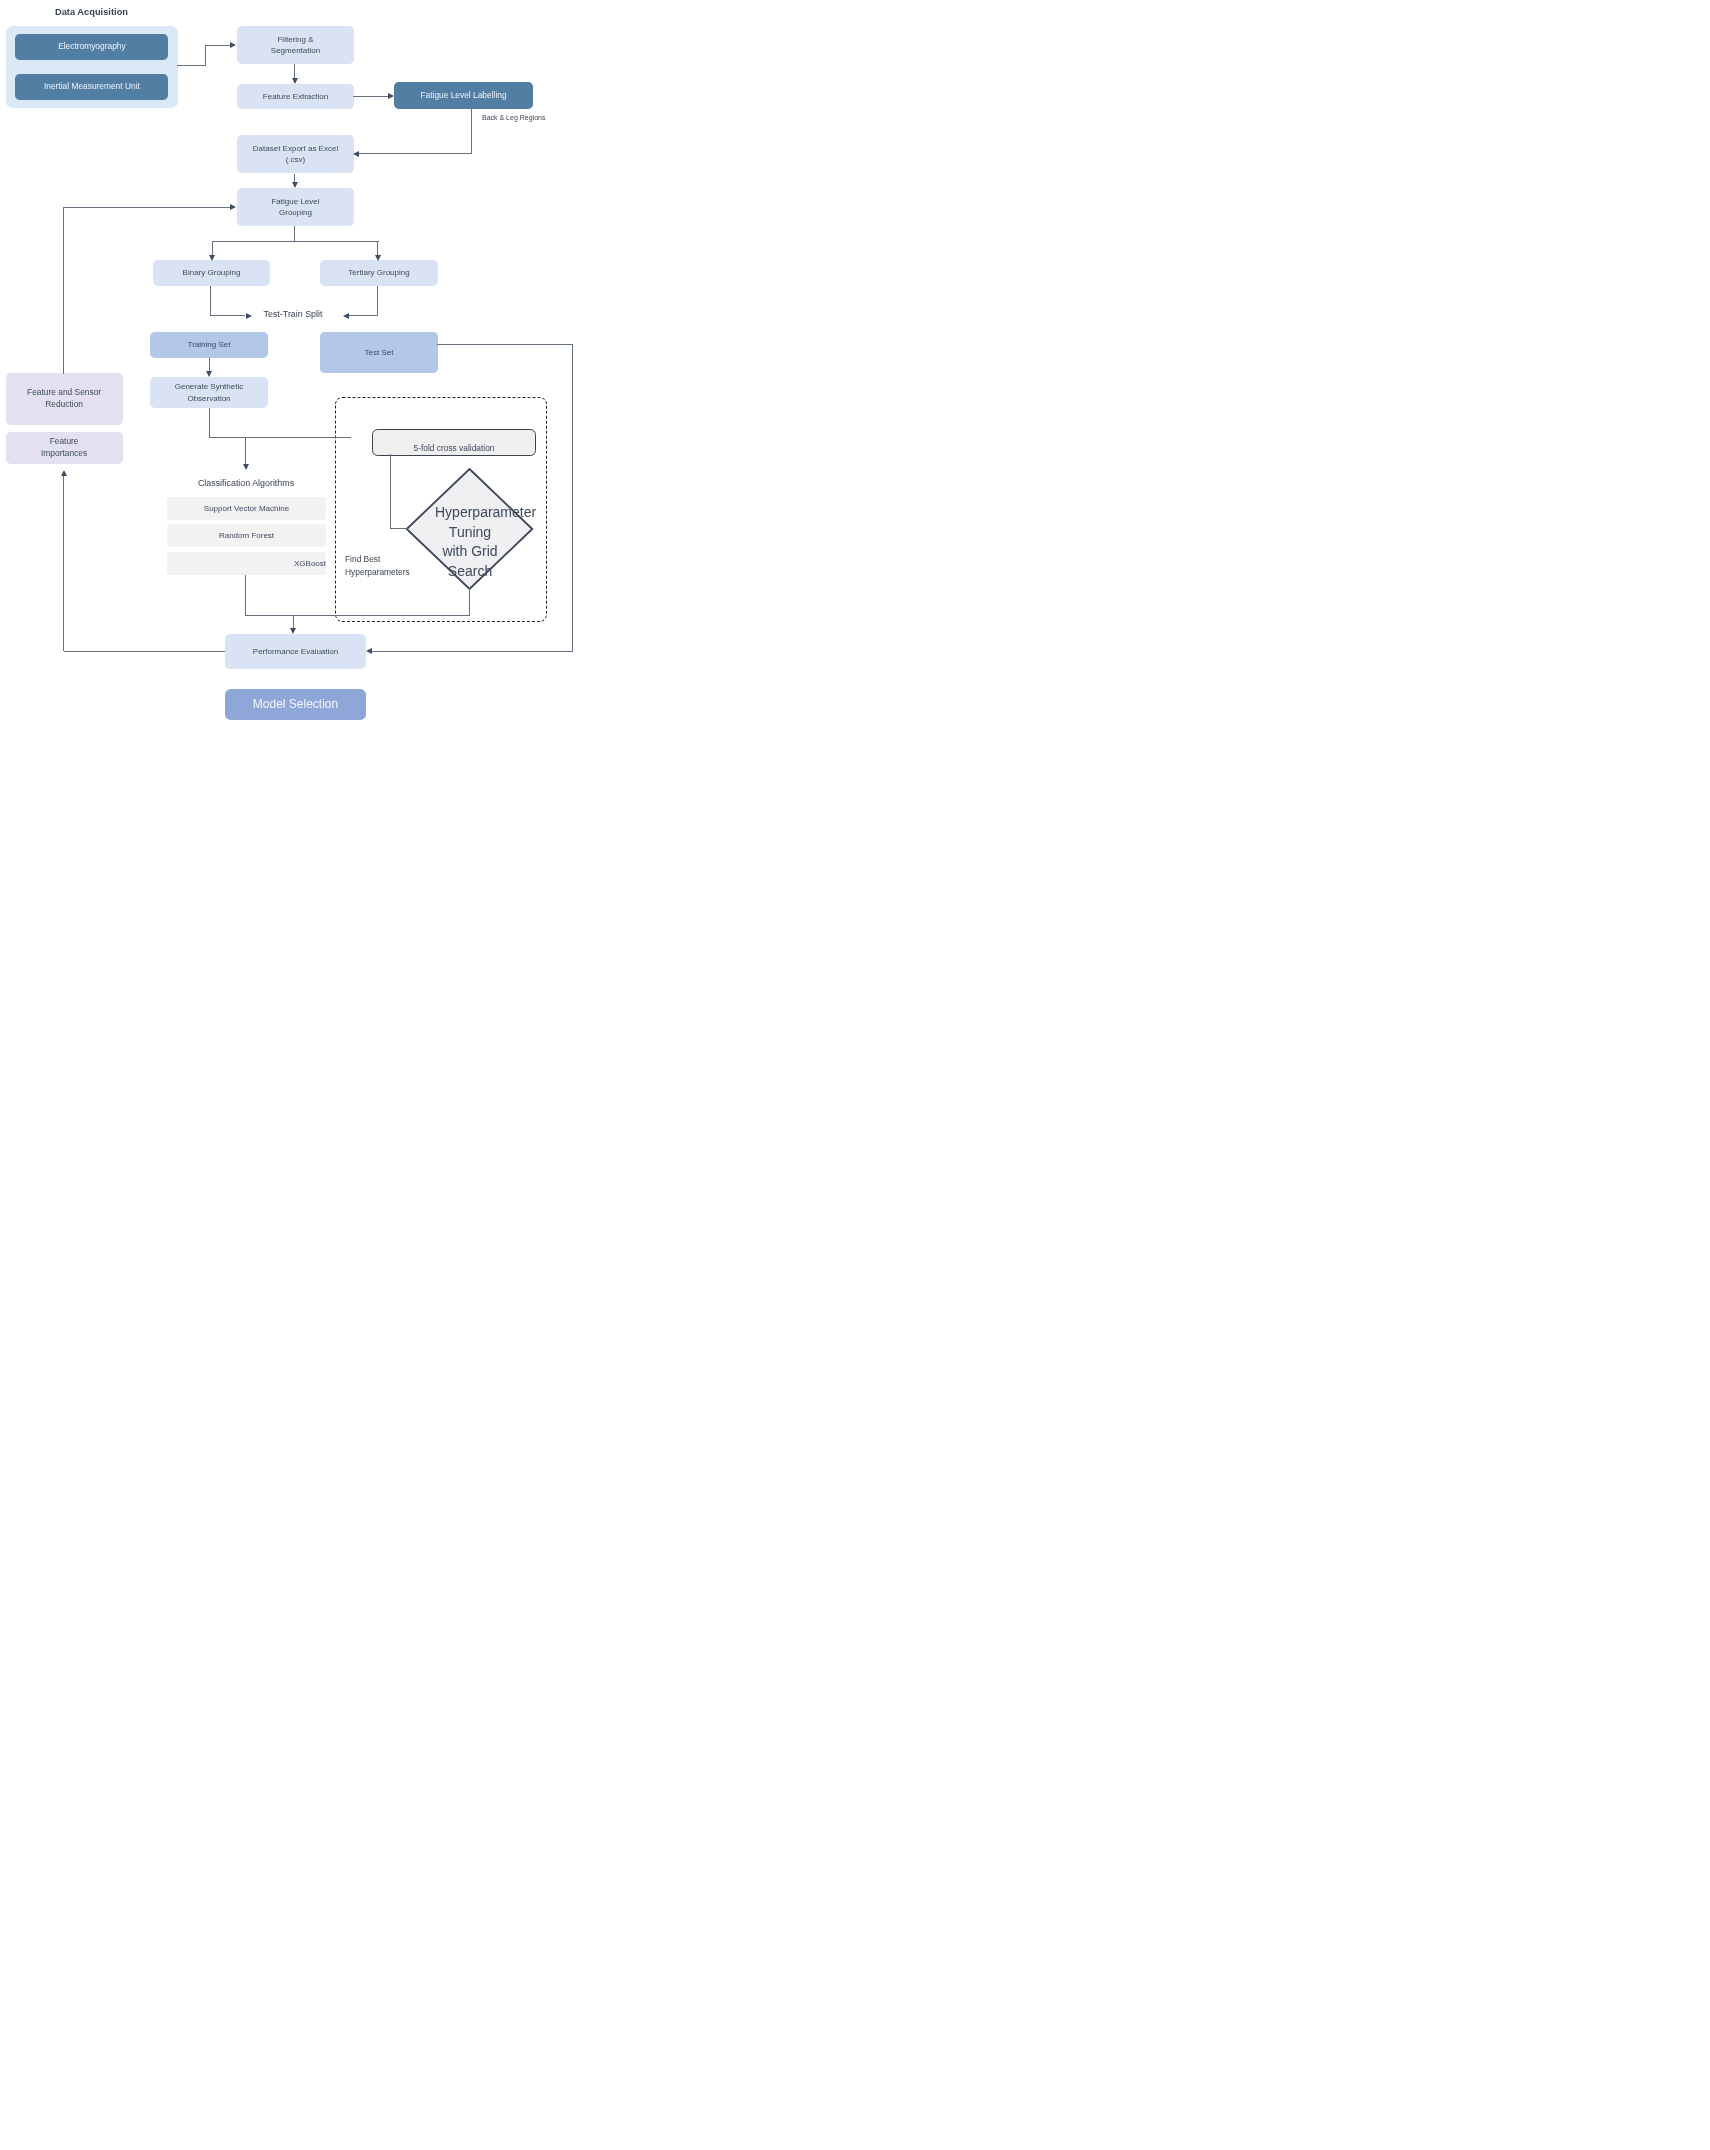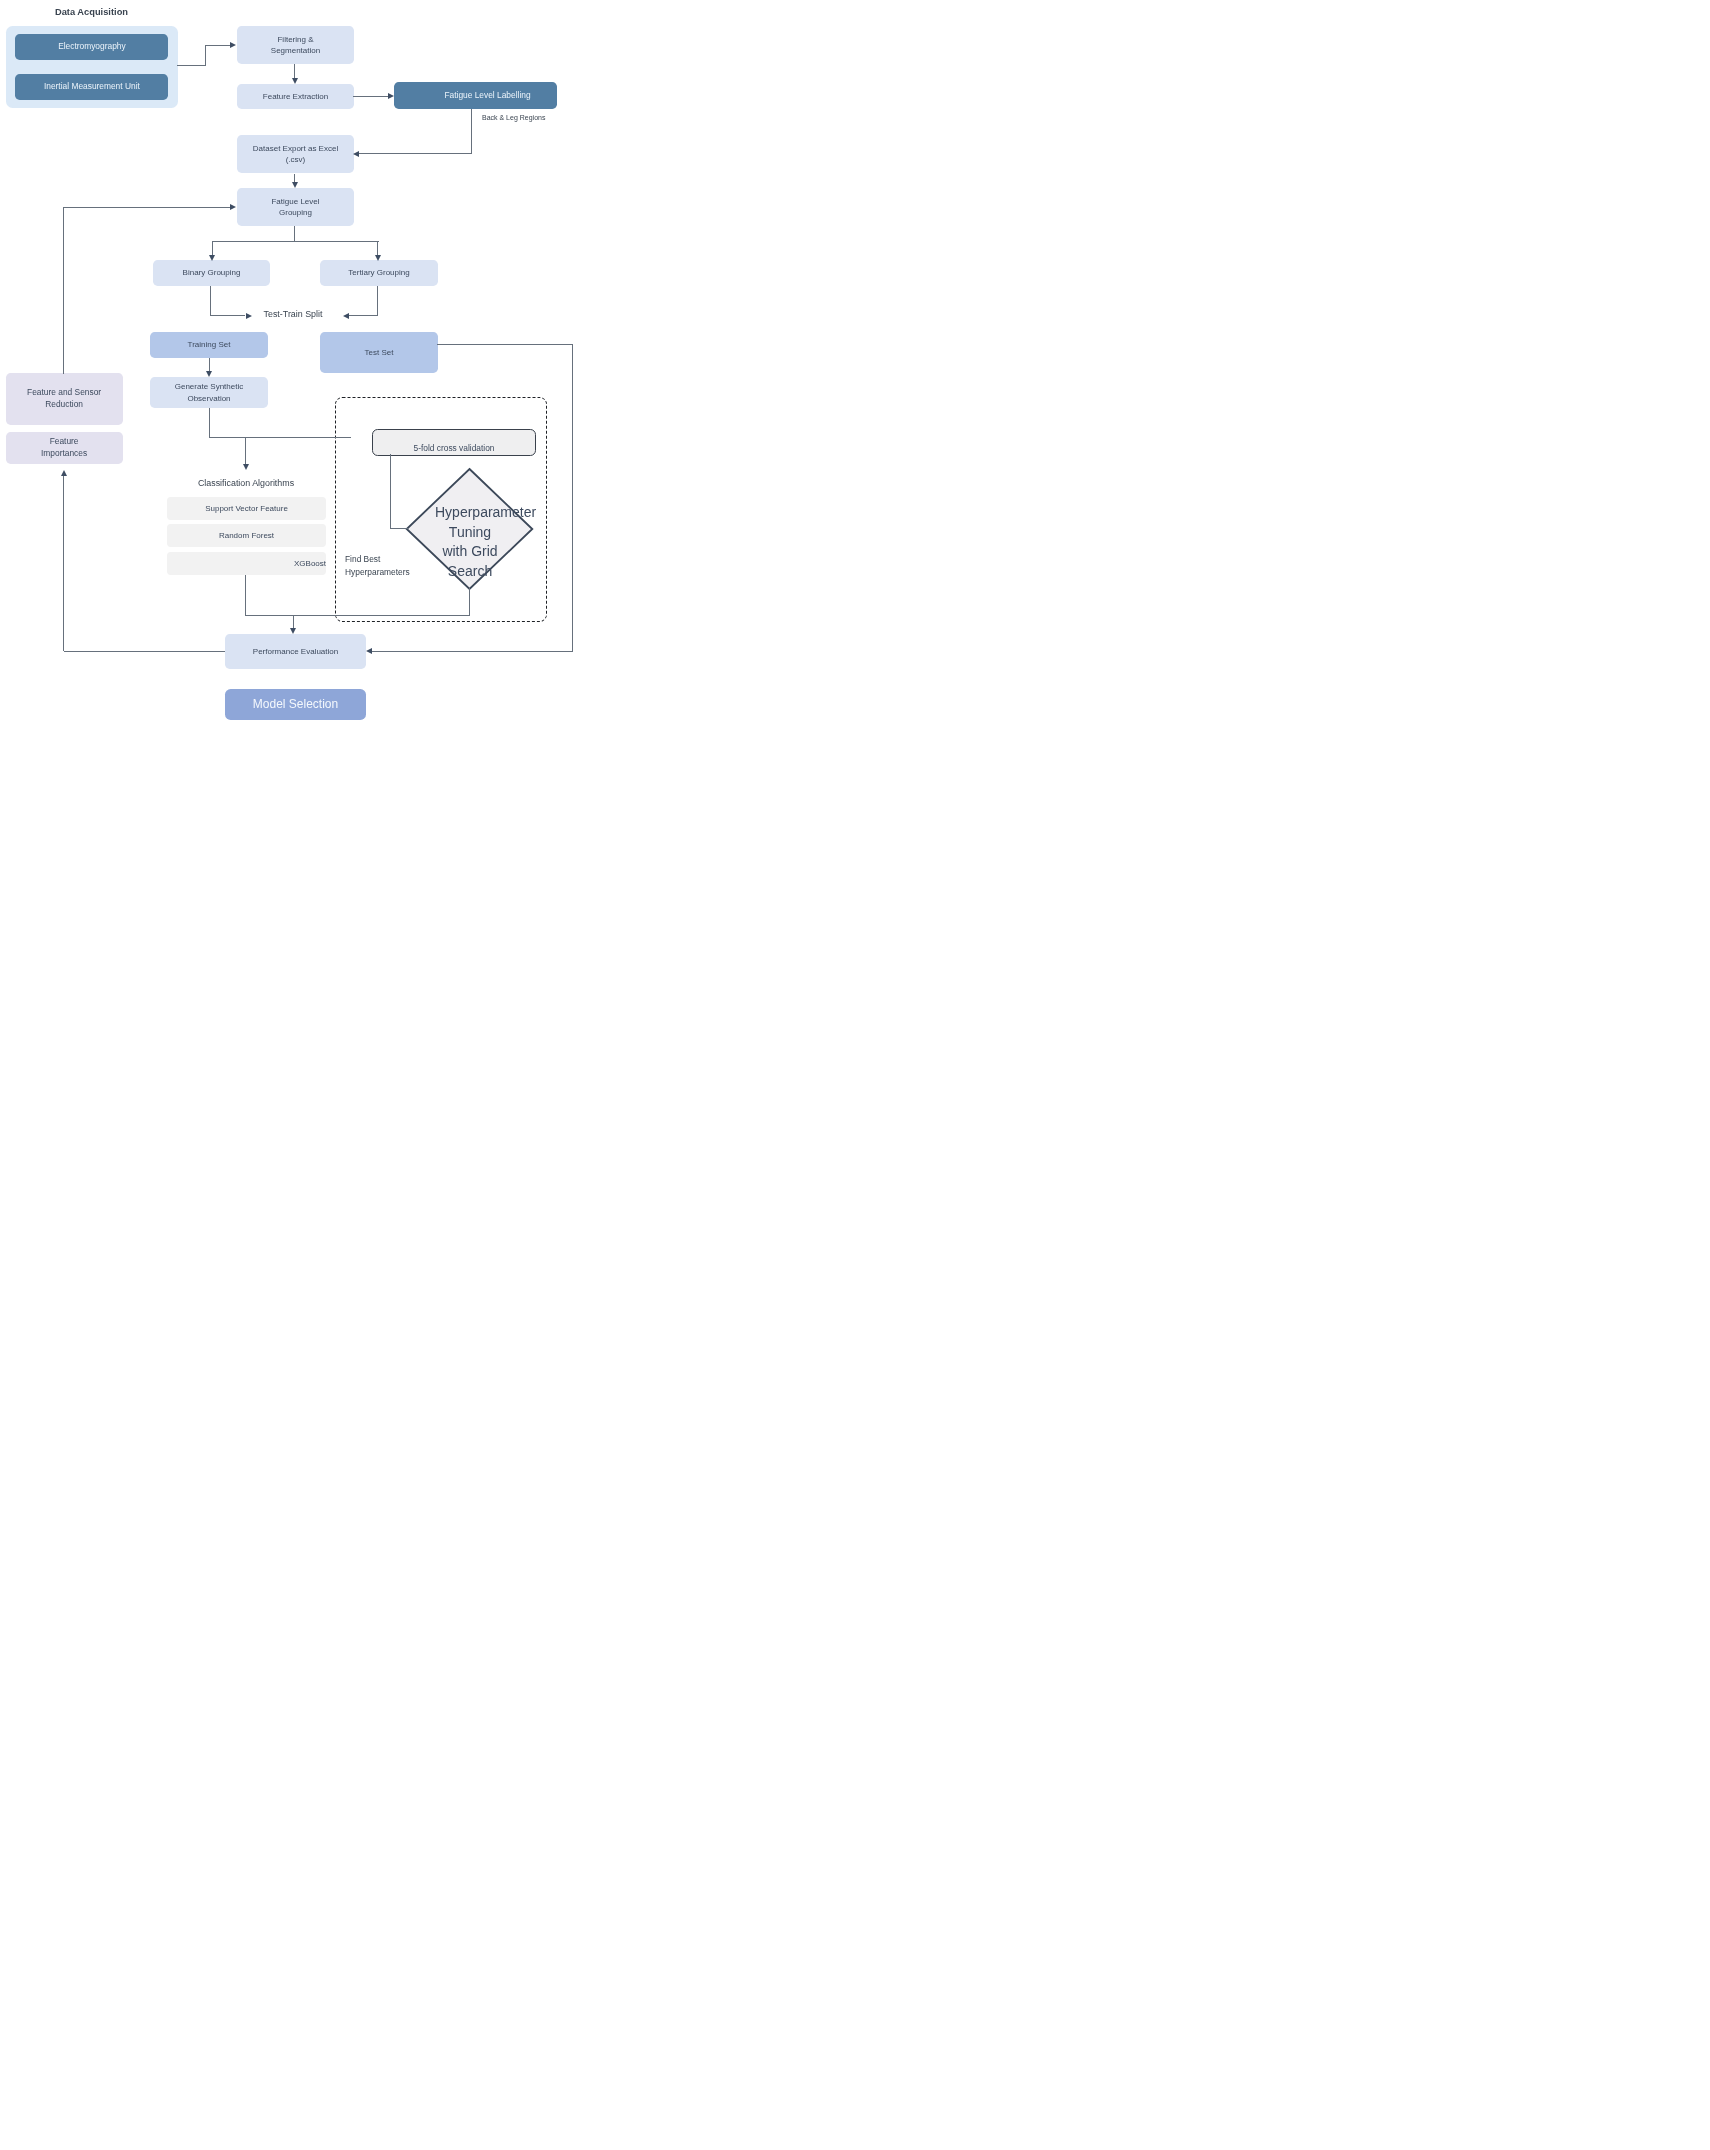--- a/index.html
+++ b/index.html
@@ -51,21 +51,21 @@
   <div class="node dark" style="left:15.4px;top:74px;width:153px;height:26px;">
     <span class="wrap">Inertial Measurement Unit</span>
   </div>
 
   <div class="node light" style="left:237px;top:26px;width:117px;height:38px;">
     <span class="wrap w130">Filtering &amp; Segmentation</span>
   </div>
   <div class="node light" style="left:237px;top:84px;width:117px;height:25px;">
     <span class="wrap">Feature Extraction</span>
   </div>
-  <div class="node dark" style="left:394px;top:82px;width:139px;height:27px;padding-left:24px;">
+  <div class="node dark" style="left:394px;top:82px;width:139px;height:27px;">
     <span class="wrap">Fatigue Level Labelling</span>
   </div>
   <div class="lbl" style="left:482px;top:114px;font-size:7px;white-space:nowrap;">Back &amp; Leg Regions</div>
 
   <div class="node light" style="left:237px;top:135px;width:117px;height:38px;">
     <span class="wrap w215">Dataset Export as Excel (.csv)</span>
   </div>
   <div class="node light" style="left:237px;top:188px;width:117px;height:38px;">
     <span class="wrap w120">Fatigue Level Grouping</span>
   </div>
@@ -96,21 +96,21 @@
   <svg class="diamond-svg" width="133" height="128" viewBox="0 0 286 274">
     <polygon points="143,8 278,137 143,266 8,137" fill="#f0eff2" stroke="#3c4859" stroke-width="4"></polygon>
   </svg>
   <div class="diamond-text">
     <span class="wrap w150">Hyperparameter Tuning with Grid Search</span>
   </div>
   <div class="lbl" style="left:345px;top:553px;width:79px;font-size:8.4px;line-height:1.55;">Find Best Hyperparameters</div>
 
   <div class="lbl" style="left:182px;top:478px;width:128px;text-align:center;font-size:8.9px;">Classification Algorithms</div>
   <div class="node gray" style="left:167px;top:497px;width:159px;height:23px;">
-    <span class="wrap">Support Vector Feature</span>
+    <span class="wrap">Support Vector Machine</span>
   </div>
   <div class="node gray" style="left:167px;top:524px;width:159px;height:23px;">
     <span class="wrap">Random Forest</span>
   </div>
   <div class="node gray" style="left:167px;top:552px;width:159px;height:23px;justify-content:flex-end;">
     <span class="wrap">XGBoost</span>
   </div>
 
   <div class="node lav" style="left:5.6px;top:373px;width:117px;height:52px;">
     <span class="wrap w160">Feature and Sensor Reduction</span>

